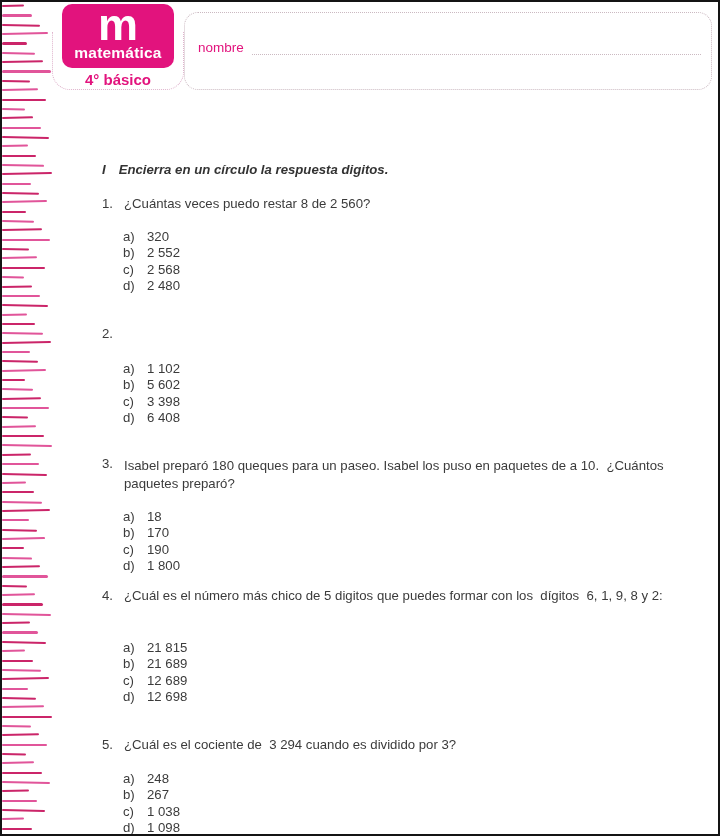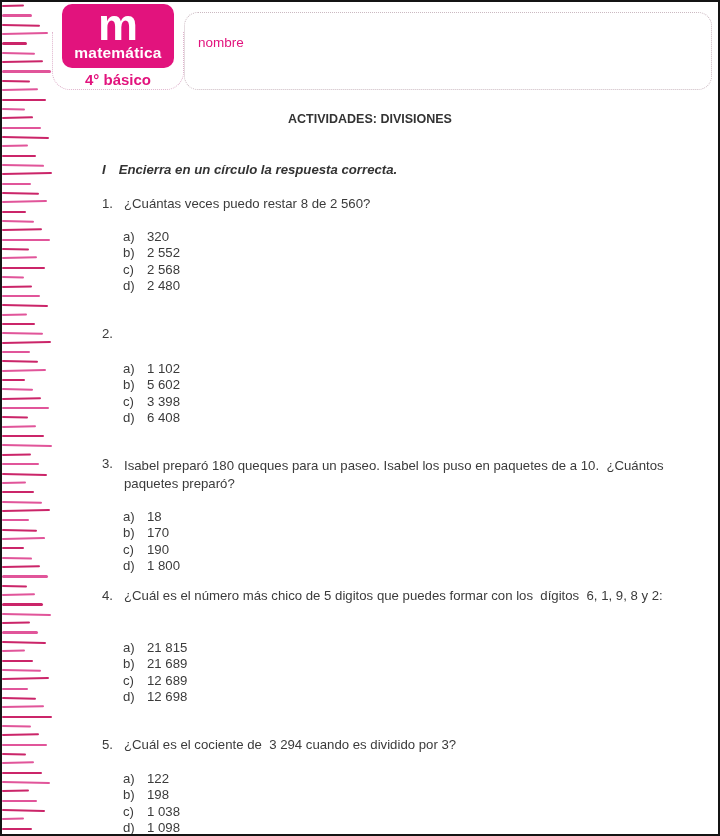--- a/index.html
+++ b/index.html
@@ -22,21 +22,21 @@
               background:var(--brand-pink,#e2137d); border-radius:10px;
               color:#fff; text-align:center; }
   .logo-m   { font-size:45px; font-weight:700; line-height:40px; margin-top:1px; }
   .logo-name{ font-size:15.5px; font-weight:700; line-height:15px; letter-spacing:.2px; }
   .logo-grade { position:absolute; left:60px; top:69px; width:112px; text-align:center;
                 color:var(--brand-pink,#e2137d); font-size:15px; font-weight:700; }
 
   
   .fields-panel { position:absolute; left:182px; top:10px; width:528px; height:78px;
                   border:1.6px dotted var(--dotted-line,#cbb9c1); border-radius:14px; }
-  .field-row { position:absolute; left:13px; right:10px; display:flex; align-items:flex-start;flex-direction:column; }
+  .field-row { position:absolute; left:13px; right:10px; display:flex; align-items:center; }
   .row-nombre { top:22px; height:24px; }
   .row-curso  { top:55px; height:24px; }
   .field-label { color:var(--label-pink,#e2137d); font-size:13.5px; line-height:15px;
                  padding-right:8px; flex:none; }
   .dotline { border-bottom:1.7px dotted var(--dotted-line,#cbb9c1); height:16px; }
   .grow { flex:1; }
   .w84 { width:84px; flex:none; margin-right:14px; }
 
   
   .ws-title { position:absolute; left:20px; right:0; top:110px; text-align:center;
@@ -160,25 +160,24 @@
   </div>
   <div class="logo-grade">4° básico</div>
 
   <div class="fields-panel">
     <div class="field-row row-nombre">
       <span class="field-label">nombre</span>
       <span class="dotline grow"></span>
     </div>
   </div>
 
-  <div class="ws-title">ACTIVIDADES: DIVISIONES</div>
 
   <div class="ws-section">
     <span class="sec-num">I</span>
-    <span>Encierra en un círculo la respuesta correcta.</span>
+    <span>Encierra en un círculo la respuesta digitos.</span>
   </div>
 
   <div>
       <div class="q-text-row" style="top: 195px;">
         <span class="q-num">1.</span>
         <span class="q-txt">¿Cuántas veces puedo restar 8 de 2 560?</span>
       </div>
       <div class="q-opts" style="top: 226px;">
         <div class="opt-row">
           <span class="opt-letter">a)</span>
@@ -262,25 +261,25 @@
           <span>12 698</span>
         </div>
       </div>
       <div class="q-text-row" style="top: 736px;">
         <span class="q-num">5.</span>
         <span class="q-txt">¿Cuál es el cociente de &nbsp;3 294 cuando es dividido por 3?</span>
       </div>
       <div class="q-opts" style="top: 768px;">
         <div class="opt-row">
           <span class="opt-letter">a)</span>
-          <span>122</span>
-        </div>
-        <div class="opt-row">
-          <span class="opt-letter">b)</span>
-          <span>198</span>
+          <span>248</span>
+        </div>
+        <div class="opt-row">
+          <span class="opt-letter">b)</span>
+          <span>267</span>
         </div>
         <div class="opt-row">
           <span class="opt-letter">c)</span>
           <span>1 038</span>
         </div>
         <div class="opt-row">
           <span class="opt-letter">d)</span>
           <span>1 098</span>
         </div>
       </div>

